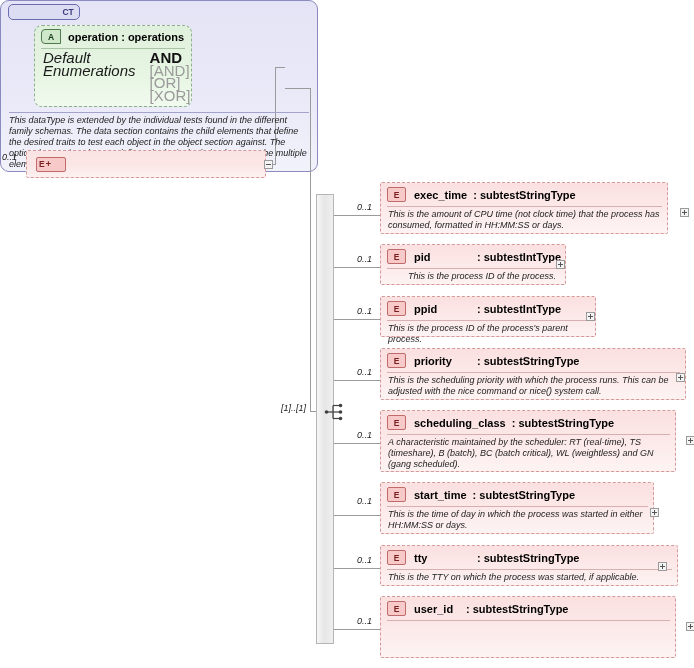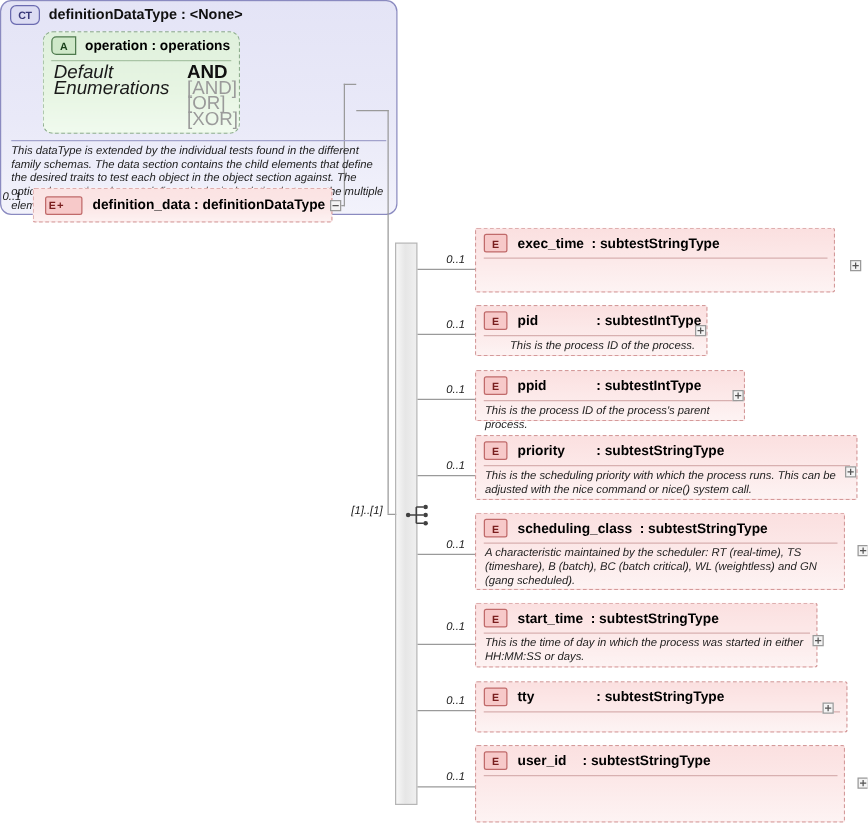--- a/index.html
+++ b/index.html
@@ -36,20 +36,21 @@
   }
   .ct-icon {
     width: 22px; height: 14px;
     border: 1px solid #6b6bb0;
     border-radius: 5px;
     background: #dcdcf3;
     font-size: 8.5px; font-weight: bold;
     color: #3a3a7a;
     display: flex; align-items: center; justify-content: center;
     letter-spacing: -0.2px;
+    padding-left: 48px;
   }
   #ct-title {
     font-size: 11.5px; font-weight: bold; color: #101010;
     white-space: nowrap;
   }
 
   
   #attr-box {
     position: absolute;
     left: 34px; top: 25px;
@@ -215,21 +216,20 @@
 <div class="line hline" style="left:266px; top:164px; width:10px;"></div>
 
 <div class="line vline" style="left:310px; top:88px; height:323px;"></div>
 <div class="line hline" style="left:285px; top:88px; width:26px;"></div>
 <div class="line hline" style="left:310px; top:411px; width:8px;"></div>
 
 <div id="ct-panel">
 
   <div id="ct-header">
     <span class="ct-icon">CT</span>
-    <span id="ct-title">definitionDataType : &lt;None&gt;</span>
   </div>
 
   <div id="attr-box">
     <div id="attr-header">
       <span class="a-icon">A</span>
       <span id="attr-title">operation : operations</span>
     </div>
     <div id="attr-rule"></div>
     <table id="attr-table">
       <tbody>
@@ -257,21 +257,20 @@
   <div id="ct-doc">This dataType is extended by the individual tests found in the different family schemas.  The data section contains the child elements that define the desired traits to test each object in the object section against.  The optional operation element defines the logical relation between the multiple elements of the data.</div>
 </div>
 
 <div id="root-card">0..1</div>
 
 <div id="root-elem">
   <span class="e-icon with-plus" style="margin-left:9px;">
     <span>E</span>
     <span class="plus-glyph">+</span>
   </span>
-  <span id="root-elem-label">definition_data : definitionDataType</span>
 </div>
 <div class="toggle" style="left:264px; top:160px;"></div>
 
 <div id="comp-card">[1]..[1]</div>
 <div id="compositor"></div>
 <svg id="compositor-icon" viewBox="0 0 24 20">
   <circle cx="2.5" cy="10" r="1.8" fill="#404040"></circle>
   <line x1="4" y1="10" x2="9" y2="10" stroke="#404040" stroke-width="1.2"></line>
   <line x1="9" y1="3.5" x2="9" y2="16.5" stroke="#404040" stroke-width="1.2"></line>
   <line x1="9" y1="3.5" x2="15" y2="3.5" stroke="#404040" stroke-width="1.2"></line>
@@ -284,20 +283,21 @@
 
 <div class="line hline" style="left:334px; top:215px; width:46px;"></div>
 <div class="child-card" style="left:357px; top:202px;">0..1</div>
 <div class="child" style="left:380px; top:182px; width:288px; height:52px;">
   <div class="child-head">
     <span class="e-icon">E</span>
     <span class="child-name">exec_time</span>
     <span class="child-type" style="margin-left:6px;">: subtestStringType</span>
   </div>
   <div class="child-rule" style="top:23px; width:275px;"></div>
+  <div class="child-doc" style="top:26px; width:272px;">This is the amount of CPU time (not clock time) that the process has consumed, formatted in HH:MM:SS or days.</div>
 </div>
 <div class="toggle plus" style="left:680px; top:208px;"></div>
 
 <div class="line hline" style="left:334px; top:267px; width:46px;"></div>
 <div class="child-card" style="left:357px; top:254px;">0..1</div>
 <div class="child" style="left:380px; top:244px; width:186px; height:41px;">
   <div class="child-head">
     <span class="e-icon">E</span>
     <span class="child-name" style="min-width:63px;">pid</span>
     <span class="child-type">: subtestIntType</span>
@@ -361,20 +361,21 @@
 
 <div class="line hline" style="left:334px; top:568px; width:46px;"></div>
 <div class="child-card" style="left:357px; top:555px;">0..1</div>
 <div class="child" style="left:380px; top:545px; width:298px; height:41px;">
   <div class="child-head">
     <span class="e-icon">E</span>
     <span class="child-name" style="min-width:63px;">tty</span>
     <span class="child-type">: subtestStringType</span>
   </div>
   <div class="child-rule" style="top:23px; width:285px;"></div>
+  <div class="child-doc" style="top:26px; width:284px;">This is the TTY on which the process was started, if applicable.</div>
 </div>
 <div class="toggle plus" style="left:658px; top:562px;"></div>
 
 <div class="line hline" style="left:334px; top:629px; width:46px;"></div>
 <div class="child-card" style="left:357px; top:616px;">0..1</div>
 <div class="child" style="left:380px; top:596px; width:296px; height:62px;">
   <div class="child-head">
     <span class="e-icon">E</span>
     <span class="child-name" style="min-width:52px;">user_id</span>
     <span class="child-type">: subtestStringType</span>

